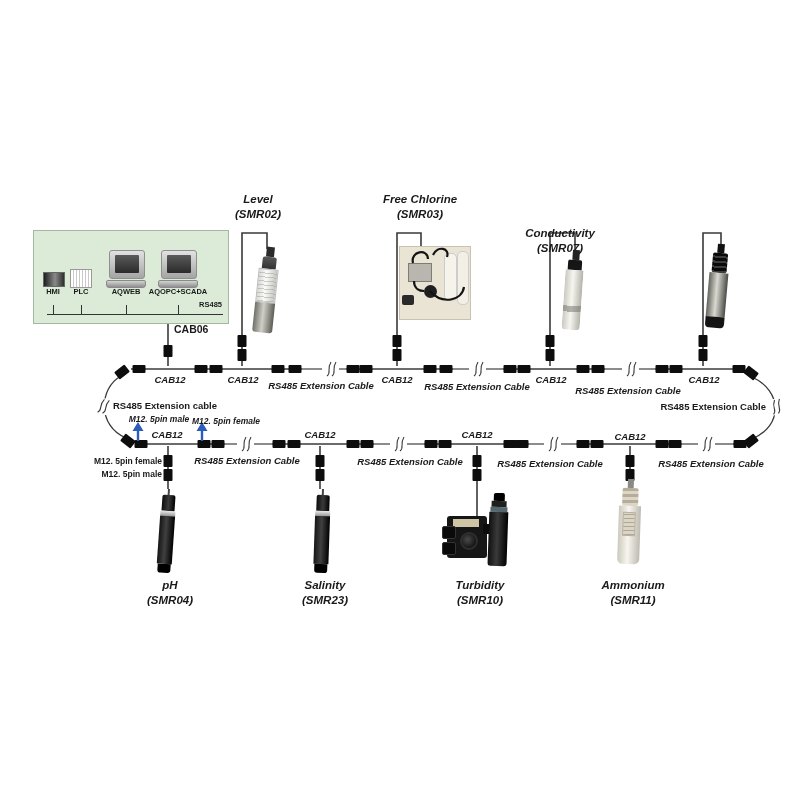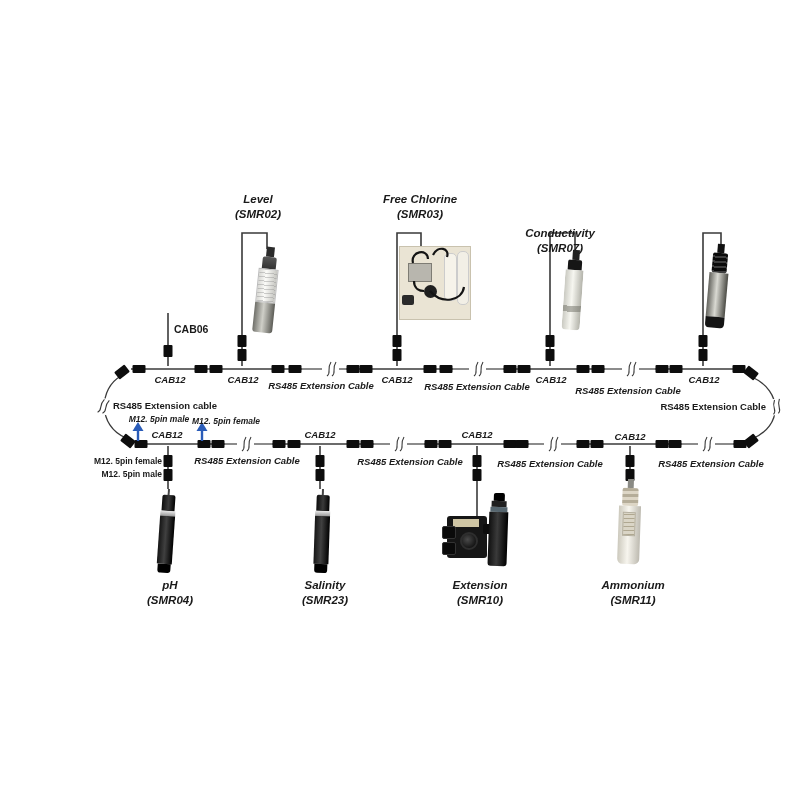--- a/index.html
+++ b/index.html
@@ -172,20 +172,42 @@
     </g>
 
     <g stroke="#2a5cb8" fill="#2a5cb8">
       <line x1="138" y1="441" x2="138" y2="430" stroke-width="2.4"></line>
       <polygon points="132.5,431 143.5,431 138,422" stroke="none"></polygon>
       <line x1="202" y1="441" x2="202" y2="430" stroke-width="2.4"></line>
       <polygon points="196.5,431 207.5,431 202,422" stroke="none"></polygon>
     </g>
   </svg>
 
+  <div class="ctrlbox">
+    <div class="hmi-ic" style="left:9px;top:41px;"></div>
+    <div class="plc-ic" style="left:36px;top:38px;"></div>
+    <div class="laptop" style="left:75px;top:19px;">
+      <div class="lt-screen"></div>
+        <div class="lt-base"></div>
+    </div>
+    <div class="laptop" style="left:127px;top:19px;">
+      <div class="lt-screen"></div>
+        <div class="lt-base"></div>
+    </div>
+    <div class="dev-lbl" style="left:19px;top:56px;">HMI</div>
+    <div class="dev-lbl" style="left:47px;top:56px;">PLC</div>
+    <div class="dev-lbl" style="left:92px;top:56px;">AQWEB</div>
+    <div class="dev-lbl" style="left:144px;top:56px;">AQOPC+SCADA</div>
+    <div class="busline"></div>
+    <div class="tick" style="left:18.5px;"></div>
+    <div class="tick" style="left:46.5px;"></div>
+    <div class="tick" style="left:91.5px;"></div>
+    <div class="tick" style="left:143.5px;"></div>
+    <div class="rs485">RS485</div>
+  </div>
 
   <div class="lbl cab06" style="left:174px;top:323px;">CAB06</div>
 
   <div class="lbl slabel cx" style="left:258px;top:192px;">
     <div>Level</div>
     <div>(SMR02)</div>
   </div>
   <div class="lbl slabel cx" style="left:420px;top:192px;">
     <div>Free Chlorine</div>
     <div>(SMR03)</div>
@@ -197,21 +219,21 @@
 
   <div class="lbl slabel cx" style="left:170px;top:578px;">
     <div>pH</div>
     <div>(SMR04)</div>
   </div>
   <div class="lbl slabel cx" style="left:325px;top:578px;">
     <div>Salinity</div>
     <div>(SMR23)</div>
   </div>
   <div class="lbl slabel cx" style="left:480px;top:578px;">
-    <div>Extension</div>
+    <div>Turbidity</div>
     <div>(SMR10)</div>
   </div>
   <div class="lbl slabel cx" style="left:633px;top:578px;">
     <div>Ammonium</div>
     <div>(SMR11)</div>
   </div>
 
   <div class="lbl bus-lbl cx" style="left:170px;top:374px;">CAB12</div>
   <div class="lbl bus-lbl cx" style="left:243px;top:374px;">CAB12</div>
   <div class="lbl bus-lbl cx" style="left:321px;top:380px;">RS485 Extension Cable</div>

